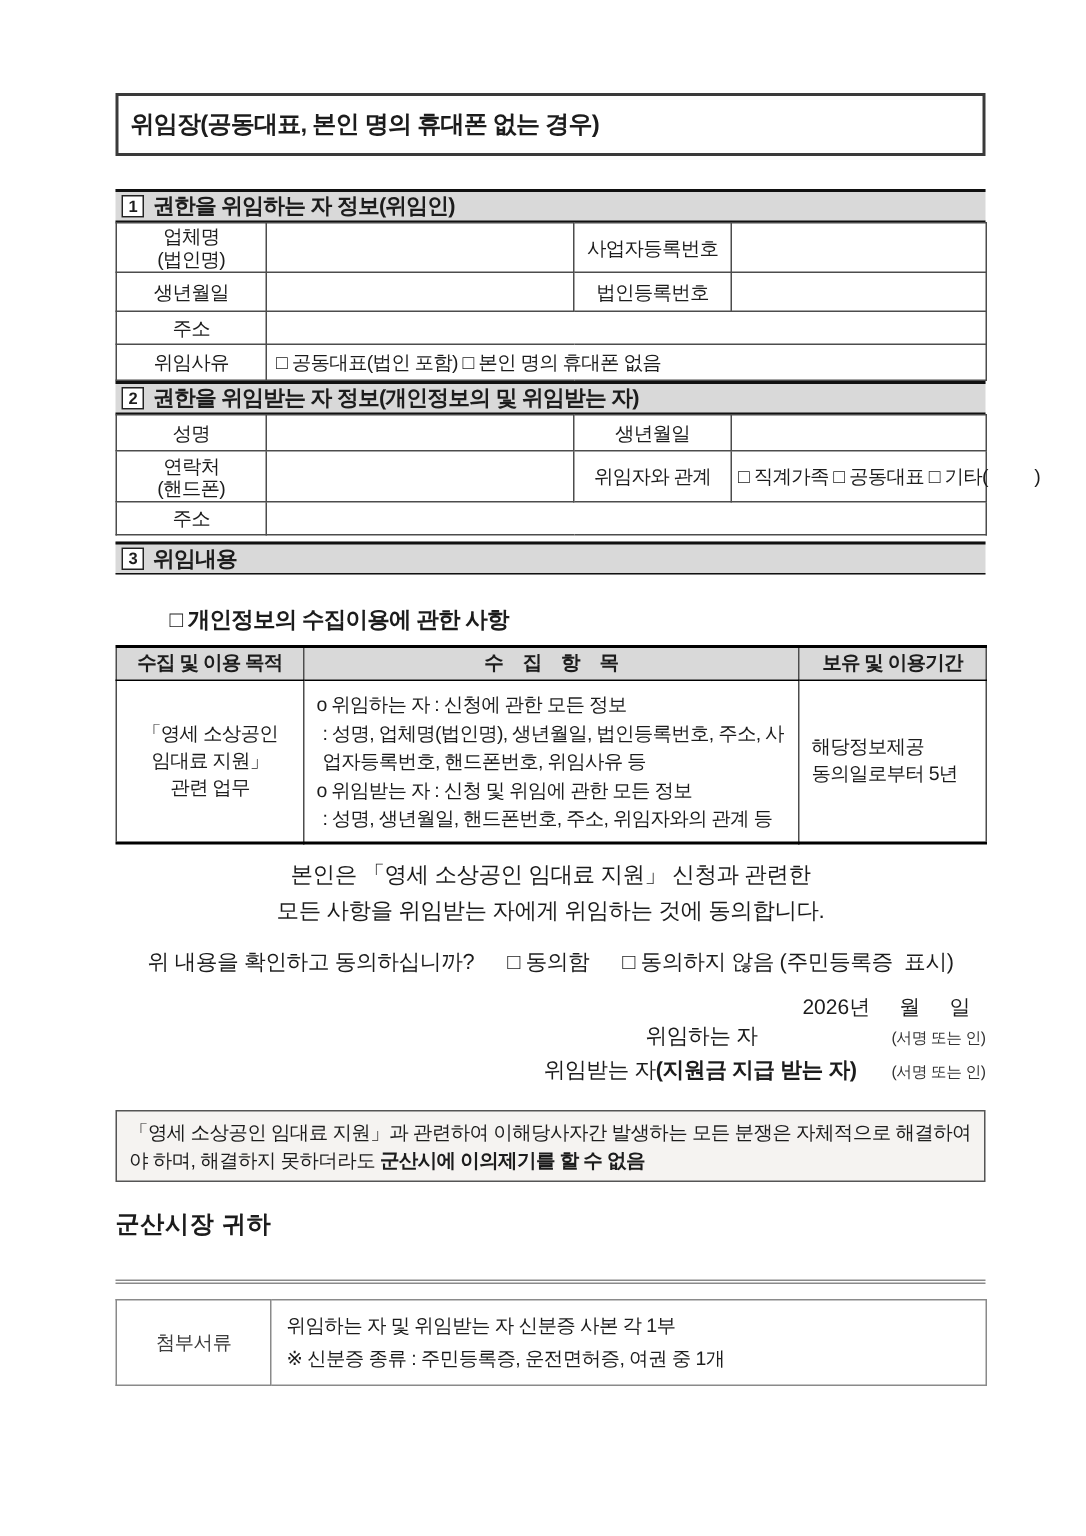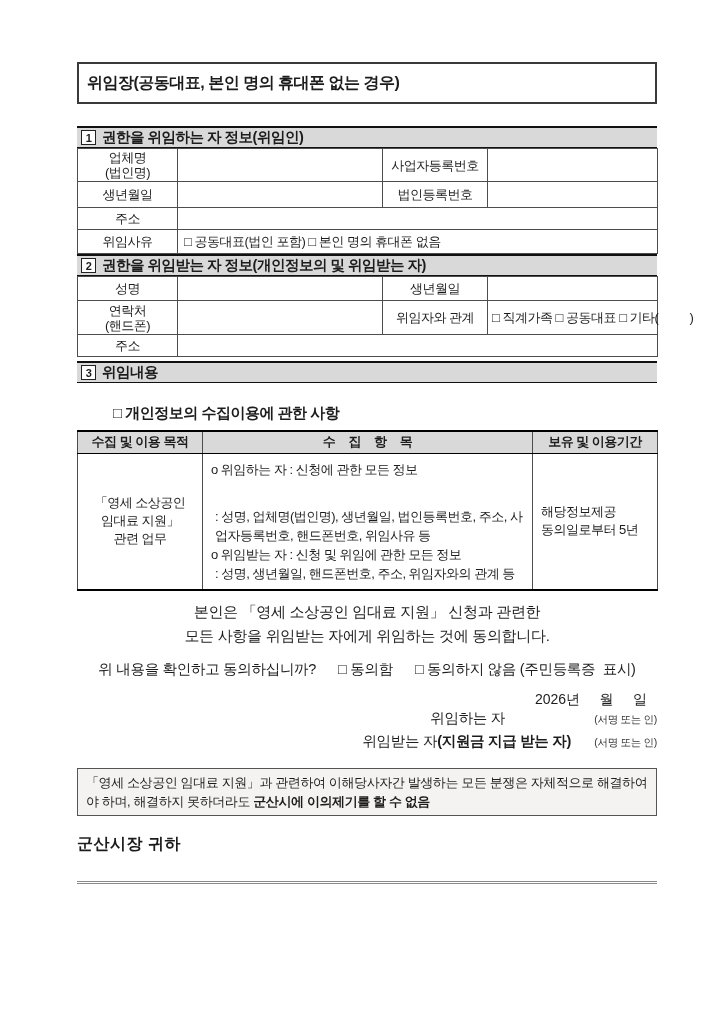--- a/index.html
+++ b/index.html
@@ -158,21 +158,21 @@
       <td class="h">보유 및 이용기간</td>
     </tr>
     <tr style="height:90px;">
       <td class="purpose-cell">
         <div>「영세 소상공인</div>
         <div>임대료 지원」</div>
         <div>관련 업무</div>
       </td>
       <td class="items-cell">
         <div>o 위임하는 자 : 신청에 관한 모든 정보</div>
-        <div style="padding-left:4px;margin-top:28px;">: 성명, 업체명(법인명), 생년월일, 법인등록번호, 주소, 사업자등록번호, 핸드폰번호, 위임사유 등</div>
+        <div style="padding-left:4px;">: 성명, 업체명(법인명), 생년월일, 법인등록번호, 주소, 사업자등록번호, 핸드폰번호, 위임사유 등</div>
         <div>o 위임받는 자 : 신청 및 위임에 관한 모든 정보</div>
         <div style="padding-left:4px;">: 성명, 생년월일, 핸드폰번호, 주소, 위임자와의 관계 등</div>
       </td>
       <td class="period-cell">
         <div>해당정보제공</div>
         <div>동의일로부터 5년</div>
       </td>
     </tr>
   </tbody>
     </table>
@@ -199,14 +199,29 @@
   </div>
 
   <div class="notice" style="margin-top:13px;">
     <span>「영세 소상공인 임대료 지원」과 관련하여 이해당사자간 발생하는 모든 분쟁은 자체적으로 해결하여야 하며, 해결하지 못하더라도 </span><b>군산시에 이의제기를 할 수 없음</b>
   </div>
 
   <div class="recipient" style="margin-top:18px;">군산시장 귀하</div>
 
   <div class="dline" style="margin-top:26px;"></div>
 
+  <table class="atab" style="margin-top:10px;">
+    <colgroup>
+        <col style="width:103px">
+        <col style="width:477px">
+      </colgroup>
+    <tbody>
+        <tr style="height:56px;">
+      <td class="lab">첨부서류</td>
+      <td class="val">
+        <div>위임하는 자 및 위임받는 자 신분증 사본 각 1부</div>
+        <div>※ 신분증 종류 : 주민등록증, 운전면허증, 여권 중 1개</div>
+      </td>
+    </tr>
+  </tbody>
+    </table>
 
 </div>
 
 </body></html>

